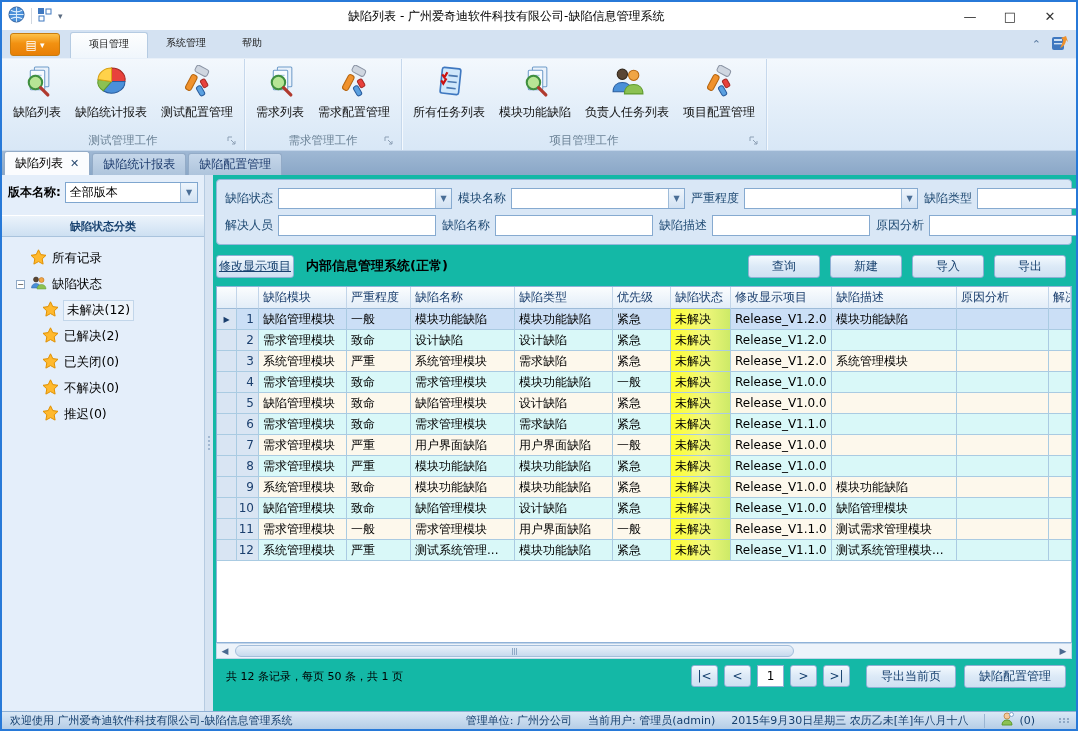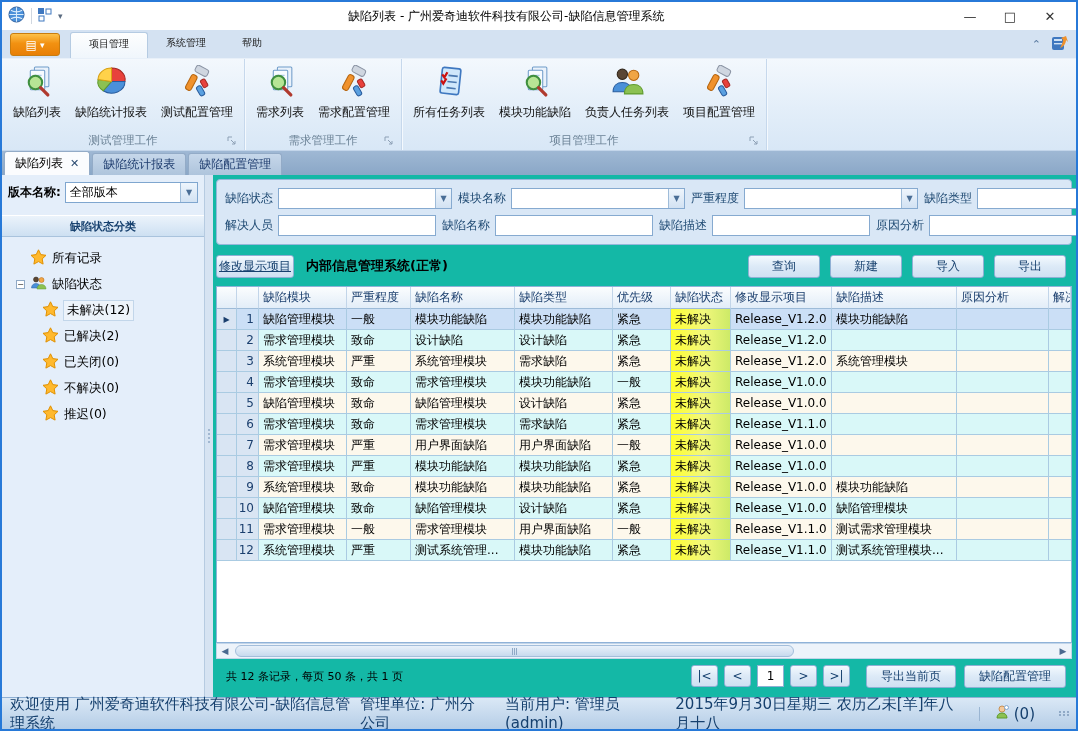--- a/index.html
+++ b/index.html
@@ -108,21 +108,21 @@
 
   
   .pager { height:34px; display:flex; align-items:center; padding:0 6px 0 10px; gap:8px; flex:0 0 auto; }
   .pgsummary { font-size:11px; color:#000; }
   .pg-right { margin-left:auto; display:flex; align-items:center; gap:6px; }
   .pbtn { width:27px; height:22px; padding:0; }
   .pginput { width:27px; height:22px; border:1px solid #8fb0d4; text-align:center; font-family:inherit; font-size:12px; outline:none; }
   .pg-exports { display:flex; gap:8px; margin-left:10px; }
 
   
-  .statusbar { height:32px; background:linear-gradient(#dae8f6,#b5cde6); border-top:1px solid #8fb0d4; display:flex; align-items:center; padding:0 6px 0 8px; color:#16406e; font-size:15px; flex:0 0 auto; }
+  .statusbar { height:18px; background:linear-gradient(#dae8f6,#b5cde6); border-top:1px solid #8fb0d4; display:flex; align-items:center; padding:0 6px 0 8px; color:#16406e; font-size:11px; flex:0 0 auto; }
   .sb-right { margin-left:auto; display:flex; align-items:center; gap:16px; }
   .sb-sep { width:1px; height:14px; background:#9ab5d2; }
   .sb-user { display:flex; align-items:center; gap:4px; }
   .grip { display:grid; grid-template-columns:repeat(3,3px); grid-gap:1px; margin-left:8px; }
   .grip i { width:2px; height:2px; background:#8fa9c6; }
 </style>
 </head>
 <body>
 
 <div class="win">

